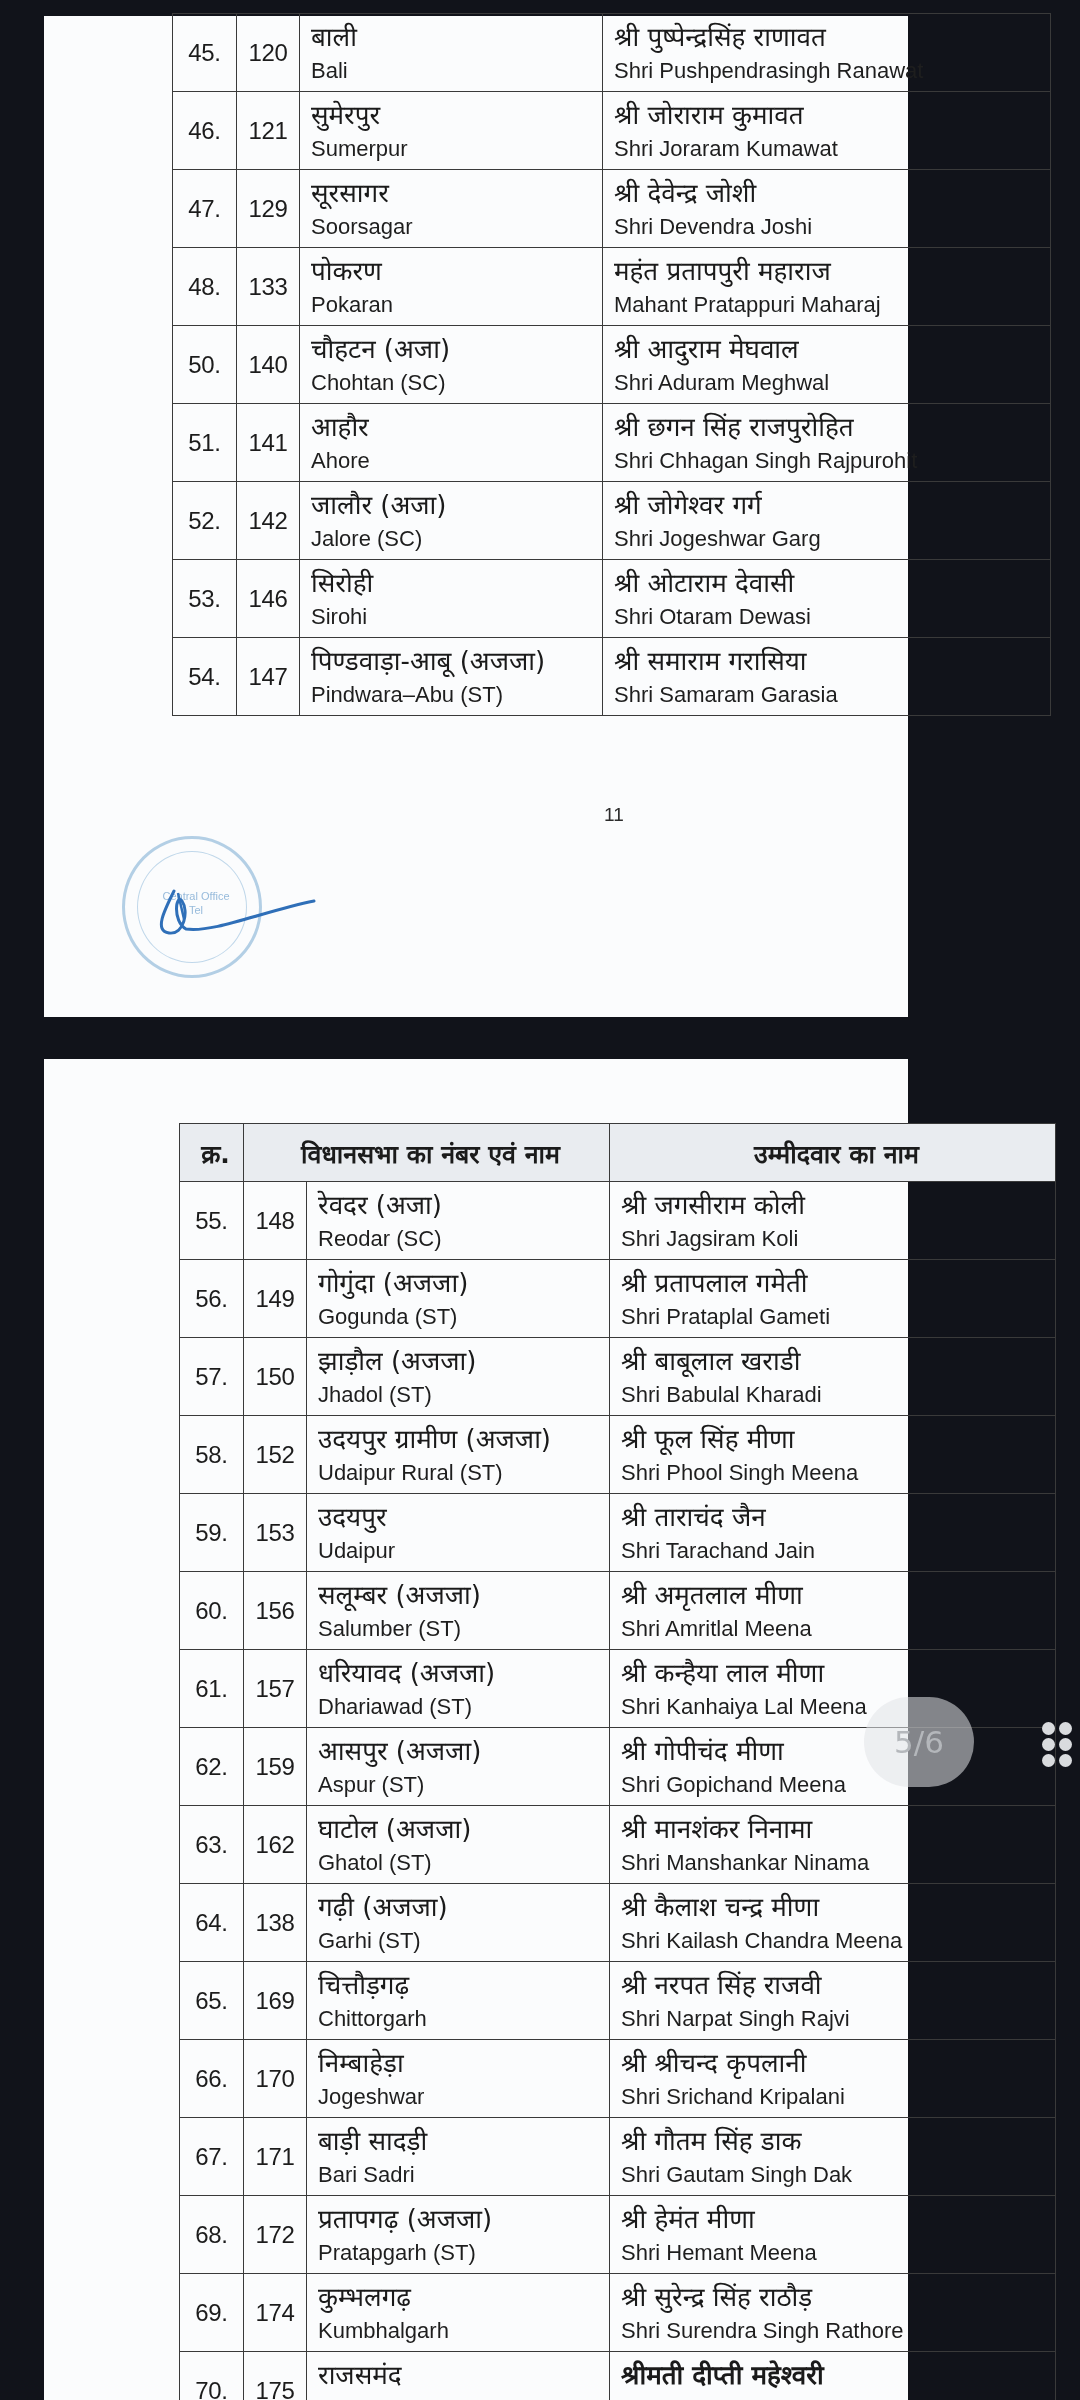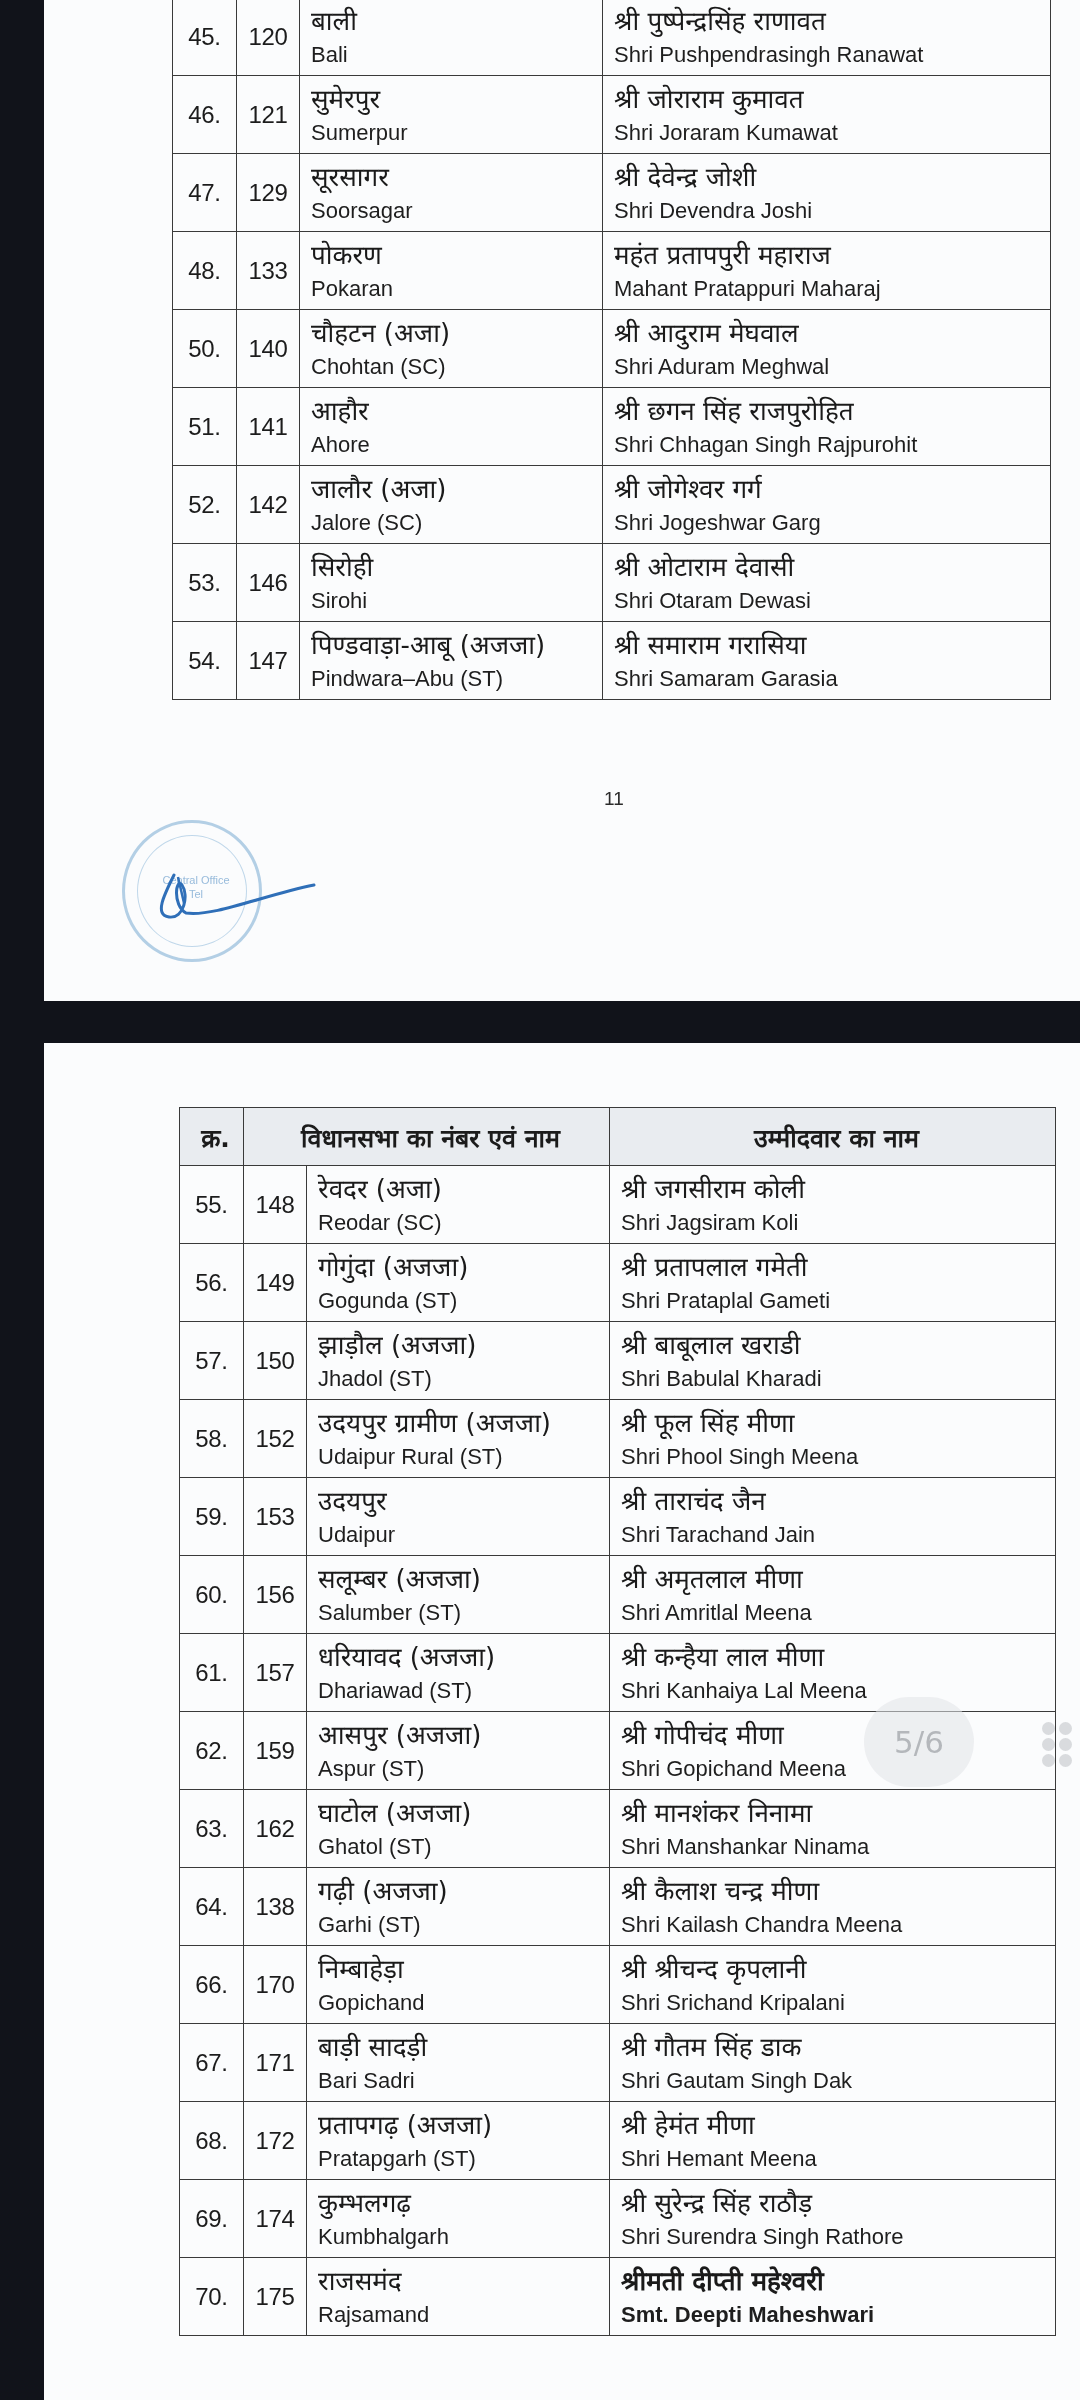--- a/index.html
+++ b/index.html
@@ -3,22 +3,23 @@
 <meta charset="utf-8">
 <style>
   html, body { margin:0; padding:0; }
   body {
     width:1080px; height:2400px; overflow:hidden;
     background:#11131a;
     font-family:"Liberation Sans", "DejaVu Sans", sans-serif;
     position:relative;
   }
   .page {
-    position:absolute; left:44px; width:1036px;
+    position:absolute; left:44px; width:864px;
     background:#fbfcfd;
+    margin-top:16px;
   }
   #page1 { top:0; height:1001px; }
   #page2 { top:1043px; height:1357px; }
 
   table.cand {
     position:absolute; border-collapse:collapse;
     color:#1c1c1c; table-layout:fixed;
   }
   #page1 table.cand { left:128px; top:-3px; width:879px; }
   #page2 table.cand { left:135px; top:64px; width:877px; }
@@ -357,27 +358,39 @@
     <td class="two">
       <span class="hi">गढ़ी (अजजा)</span>
       <span class="en">Garhi (ST)</span>
     </td>
     <td class="two cand">
       <span class="hi">श्री कैलाश चन्द्र मीणा</span>
       <span class="en">Shri Kailash Chandra Meena</span>
     </td>
   </tr>
 
+  <tr class="row">
+    <td class="sn">65.</td>
+    <td class="ac">169</td>
+    <td class="two">
+      <span class="hi">चित्तौड़गढ़</span>
+      <span class="en">Chittorgarh</span>
+    </td>
+    <td class="two cand">
+      <span class="hi">श्री नरपत सिंह राजवी</span>
+      <span class="en">Shri Narpat Singh Rajvi</span>
+    </td>
+  </tr>
 
   <tr class="row">
     <td class="sn">66.</td>
     <td class="ac">170</td>
     <td class="two">
       <span class="hi">निम्बाहेड़ा</span>
-      <span class="en">Gopichand</span>
+      <span class="en">Jogeshwar</span>
     </td>
     <td class="two cand">
       <span class="hi">श्री श्रीचन्द कृपलानी</span>
       <span class="en">Shri Srichand Kripalani</span>
     </td>
   </tr>
 
   <tr class="row">
     <td class="sn">67.</td>
     <td class="ac">171</td>

